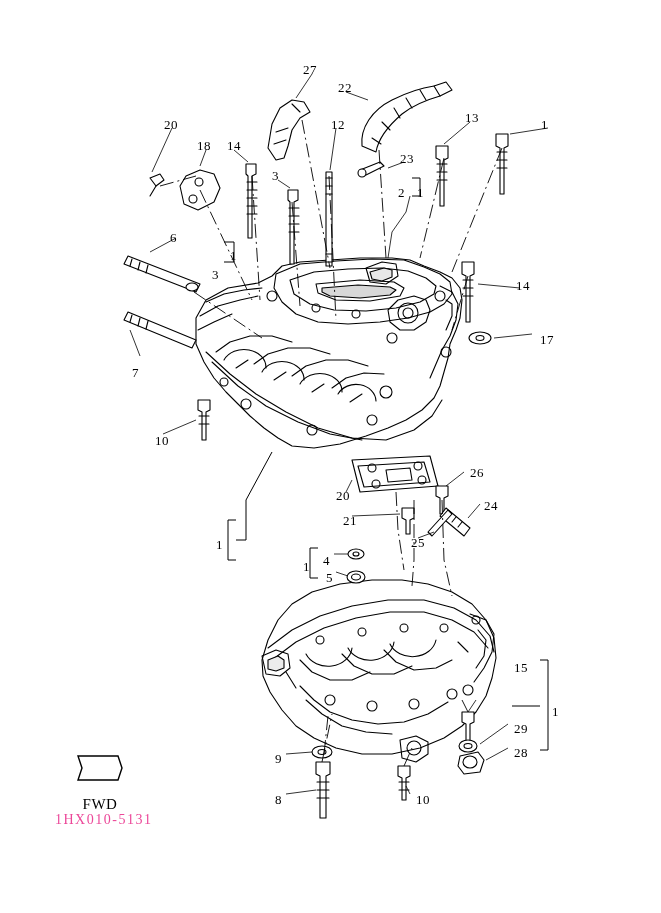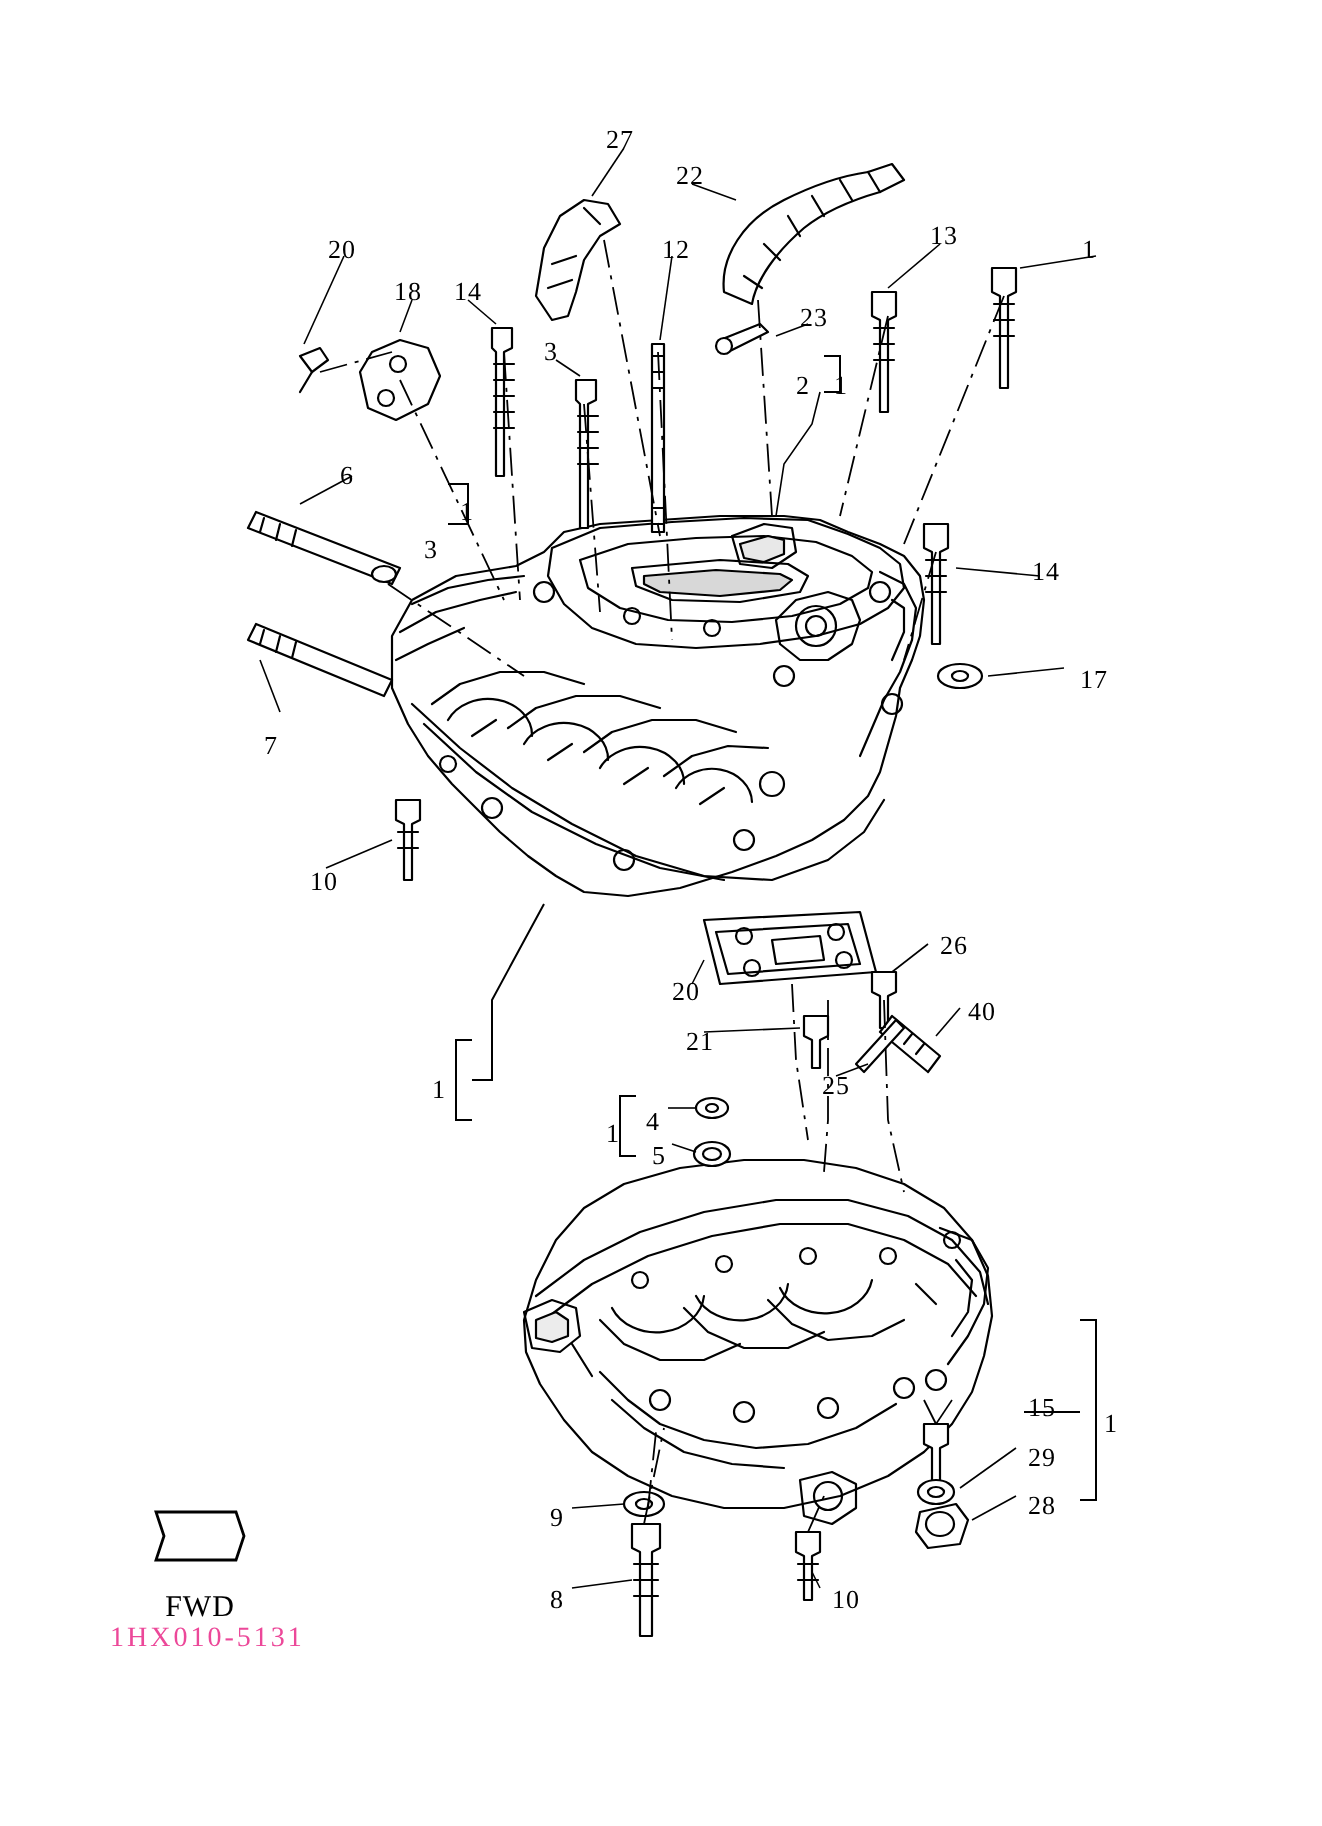--- a/index.html
+++ b/index.html
@@ -367,28 +367,28 @@
       <div class="callout" style="left: 417px; top: 186px;">1</div>
       <div class="callout" style="left: 170px; top: 231px;">6</div>
       <div class="callout" style="left: 212px; top: 268px;">3</div>
       <div class="callout" style="left: 230px; top: 249px;">1</div>
       <div class="callout" style="left: 516px; top: 279px;">14</div>
       <div class="callout" style="left: 540px; top: 333px;">17</div>
       <div class="callout" style="left: 132px; top: 366px;">7</div>
       <div class="callout" style="left: 155px; top: 434px;">10</div>
       <div class="callout" style="left: 470px; top: 466px;">26</div>
       <div class="callout" style="left: 336px; top: 489px;">20</div>
-      <div class="callout" style="left: 484px; top: 499px;">40</div>
+      <div class="callout" style="left: 484px; top: 499px;">24</div>
       <div class="callout" style="left: 343px; top: 514px;">21</div>
       <div class="callout" style="left: 411px; top: 536px;">25</div>
       <div class="callout" style="left: 216px; top: 538px;">1</div>
       <div class="callout" style="left: 323px; top: 554px;">4</div>
       <div class="callout" style="left: 303px; top: 560px;">1</div>
       <div class="callout" style="left: 326px; top: 571px;">5</div>
-      <div class="callout" style="left: 481px; top: 697px; padding-left: 33px;">15</div>
+      <div class="callout" style="left: 481px; top: 661px; padding-left: 33px;">15</div>
       <div class="callout" style="left: 552px; top: 705px;">1</div>
       <div class="callout" style="left: 514px; top: 722px;">29</div>
       <div class="callout" style="left: 514px; top: 746px;">28</div>
       <div class="callout" style="left: 275px; top: 752px;">9</div>
       <div class="callout" style="left: 275px; top: 793px;">8</div>
       <div class="callout" style="left: 416px; top: 793px;">10</div>
     </div>
 
 </div>
 

